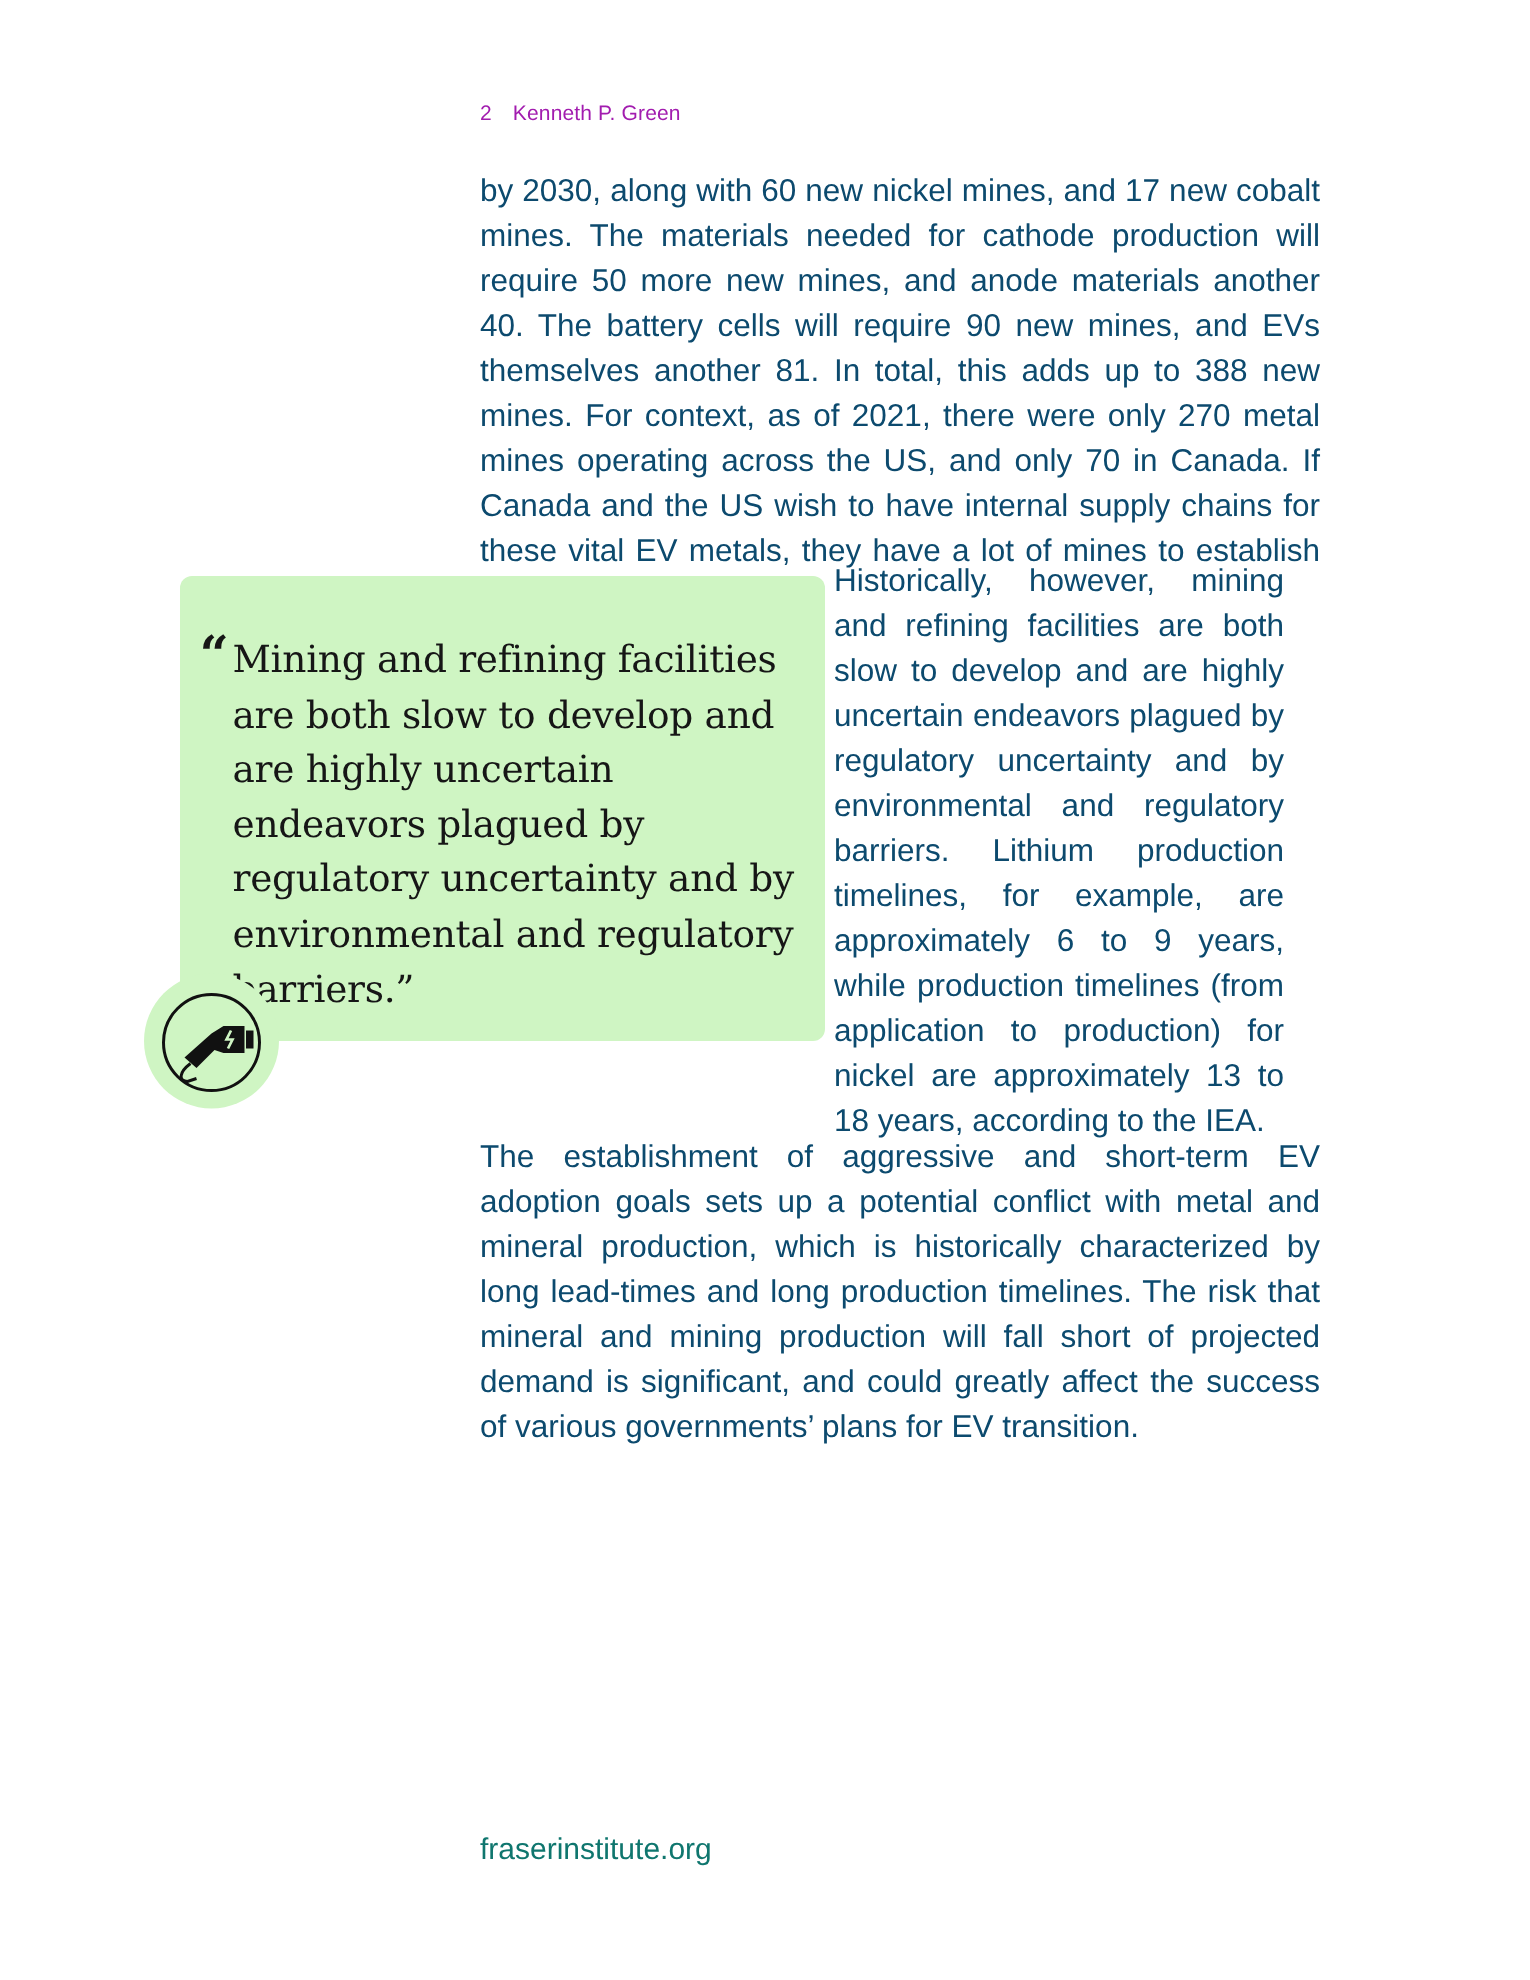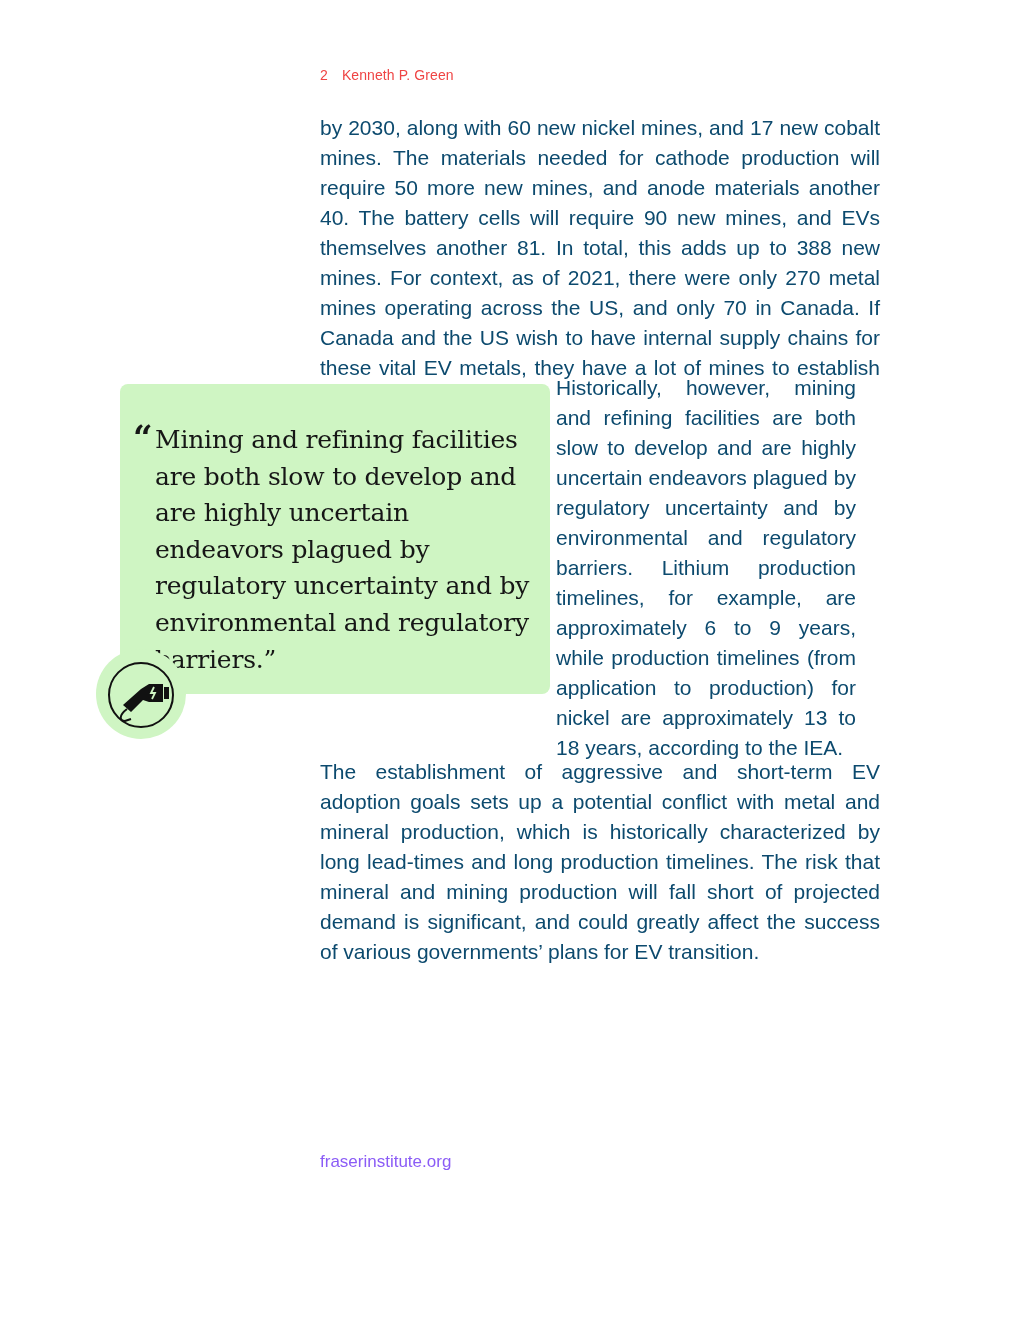--- a/index.html
+++ b/index.html
@@ -3,21 +3,21 @@
 <meta charset="utf-8">
 <style>
   html, body { margin: 0; padding: 0; }
   body {
     width: 1020px; height: 1320px; background: #ffffff; position: relative;
     overflow: hidden; color: #1a1a1a;
     font-family: "Liberation Sans", "DejaVu Sans", sans-serif;
   }
   .running-head {
     position: absolute; left: 320px; top: 67px;
-    font-size: 14px; color: #ef4444; letter-spacing: 0.1px;
+    font-size: 14px; color: #a21caf; letter-spacing: 0.1px;
   }
   .running-head .pnum { margin-right: 14px; }
   .body-text {
     position: absolute; font-size: 21px; line-height: 30px;
     text-align: justify; color: #0c4a6e;
   }
   .p1 { left: 320px; top: 113px; width: 560px; }
   .p2 { left: 556px; top: 373px; width: 300px; }
   .p3 { left: 320px; top: 757px; width: 560px; }
   .pullquote-box {
@@ -34,22 +34,22 @@
     position: absolute; left: 133px; top: 420px;
     font-family: "DejaVu Serif", serif; font-weight: bold; font-size: 34px;
     line-height: 34px; color: #161616;
   }
   .icon-circle {
     position: absolute; left: 96px; top: 649px; width: 90px; height: 90px;
     border-radius: 50%; background: #cff5c3;
   }
   .icon-svg { position: absolute; left: 105px; top: 659px; }
   .footer {
-    position: absolute; left: 320px; top: 1152px;
-    font-size: 17px; color: #8b5cf6;
+    position: absolute; left: 320px; top: 1222px;
+    font-size: 20px; color: #0f766e;
   }
 </style>
 </head>
 <body>
 
 <div class="running-head">
   <span class="pnum">2</span><span>Kenneth P. Green</span>
 </div>
 
 <p class="body-text p1" style="margin:0">by 2030, along with 60 new nickel mines, and 17 new cobalt mines. The materials needed for cathode production will require 50 more new mines, and anode materials another 40. The battery cells will require 90 new mines, and EVs themselves another 81. In total, this adds up to 388 new mines. For context, as of 2021, there were only 270 metal mines operating across the US, and only 70 in Canada. If Canada and the US wish to have internal supply chains for these vital EV metals, they have a lot of mines to establish in a very short period.</p>

